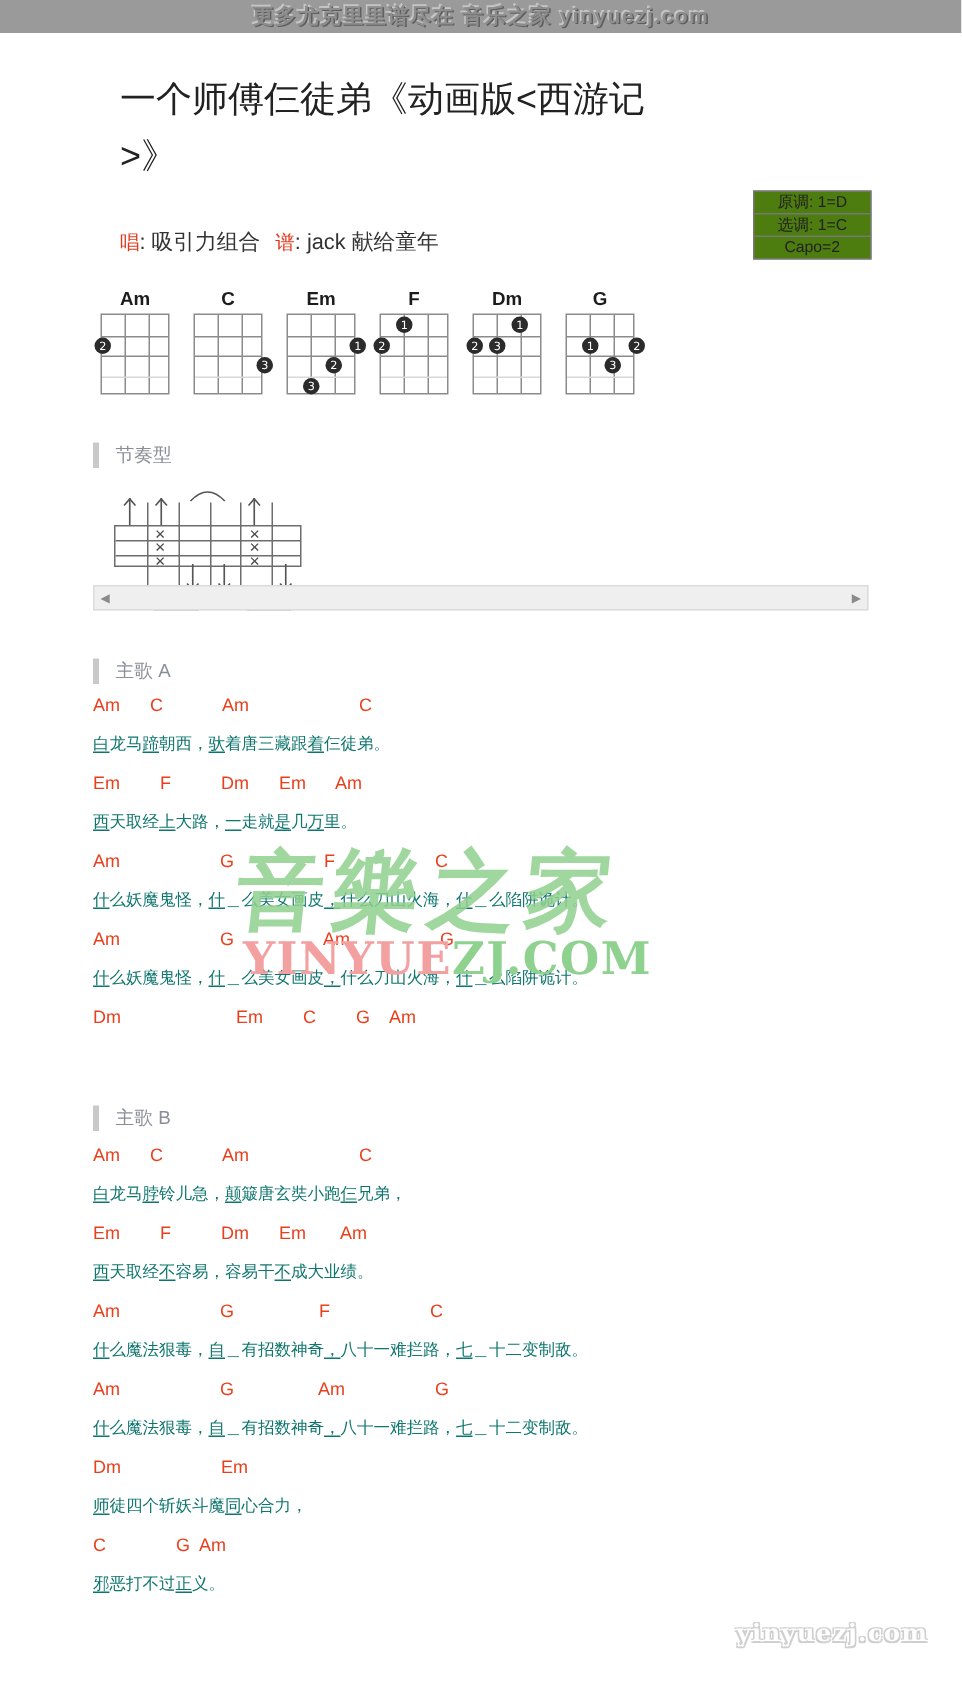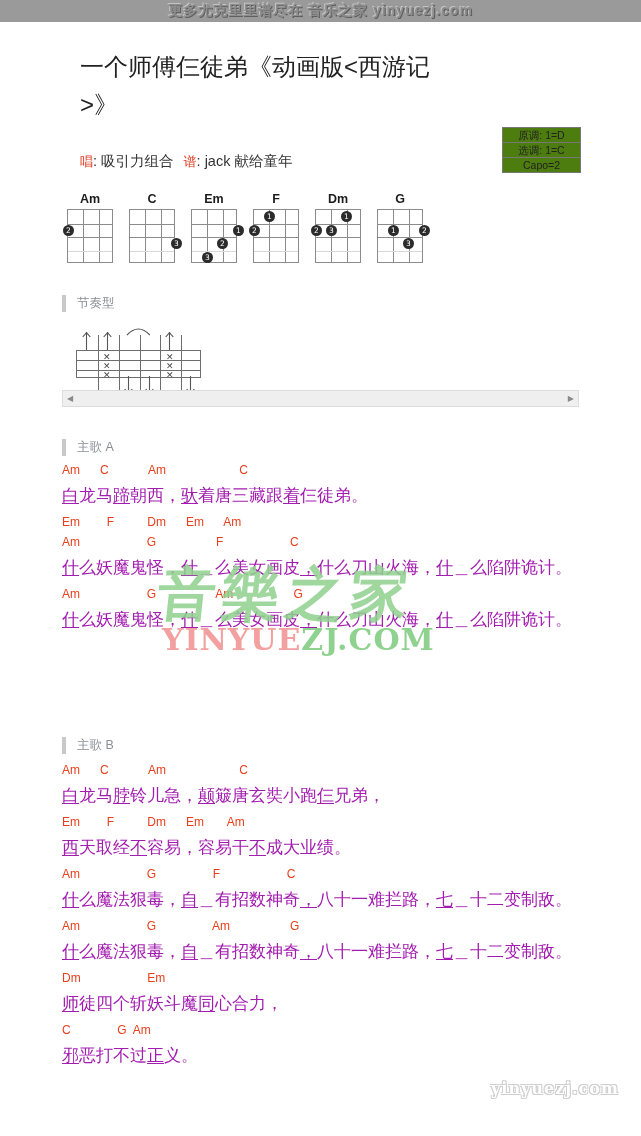--- a/index.html
+++ b/index.html
@@ -105,21 +105,21 @@
   }
 
   
   .block{position:absolute;left:62px;width:560px;}
   .chordline{
     font-size:12px;color:#e8401d;height:20px;line-height:20px;
     white-space:pre;font-family:"Liberation Sans",sans-serif;
     letter-spacing:0px;
   }
   .lyricline{
-    font-size:17px;color:#a21caf;height:32px;line-height:32px;
+    font-size:11px;color:#0f766e;height:32px;line-height:32px;
     white-space:pre;
   }
   .lyricline u{text-decoration:underline;text-underline-offset:2px;}
 
   
   .wm-center{
     position:absolute;left:158px;top:534px;width:330px;height:105px;
     pointer-events:none;
   }
   .wm-cn{
@@ -323,24 +323,26 @@
 
   <div id="lyricHost">
       <div class="sec-head" style="left: 62px; top: 416px; align-items: flex-end;">
         <div class="sec-bar"></div>
         <div class="sec-title">主歌 A</div>
       </div>
       <div class="block" style="top: 438px;">
         <div class="chordline">Am      C            Am                      C</div>
         <div class="lyricline"><u>白</u>龙马<u>蹄</u>朝西，<u>驮</u>着唐三藏跟<u>着</u>仨徒弟。</div>
         <div class="chordline">Em        F          Dm      Em      Am</div>
+        <div class="lyricline"><u>西</u>天取经<u>上</u>大路，<u>一</u>走就<u>是</u>几<u>万</u>里。</div>
         <div class="chordline">Am                    G                  F                    C</div>
         <div class="lyricline"><u>什</u>么妖魔鬼怪，<u>什</u>＿么美女画皮<u>，</u>什么刀山火海，<u>什</u>＿么陷阱诡计。</div>
         <div class="chordline">Am                    G                  Am                  G</div>
         <div class="lyricline"><u>什</u>么妖魔鬼怪，<u>什</u>＿么美女画皮<u>，</u>什么刀山火海，<u>什</u>＿么陷阱诡计。</div>
+        <div class="chordline">Dm                       Em        C        G    Am</div>
       </div>
       <div class="sec-head" style="left: 62px; top: 714px; justify-content: space-between;">
         <div class="sec-bar"></div>
         <div class="sec-title">主歌 B</div>
       </div>
       <div class="block" style="top: 738px;">
         <div class="chordline">Am      C            Am                      C</div>
         <div class="lyricline"><u>白</u>龙马<u>脖</u>铃儿急，<u>颠</u>簸唐玄奘小跑<u>仨</u>兄弟，</div>
         <div class="chordline">Em        F          Dm      Em       Am</div>
         <div class="lyricline"><u>西</u>天取经<u>不</u>容易，容易干<u>不</u>成大业绩。</div>

